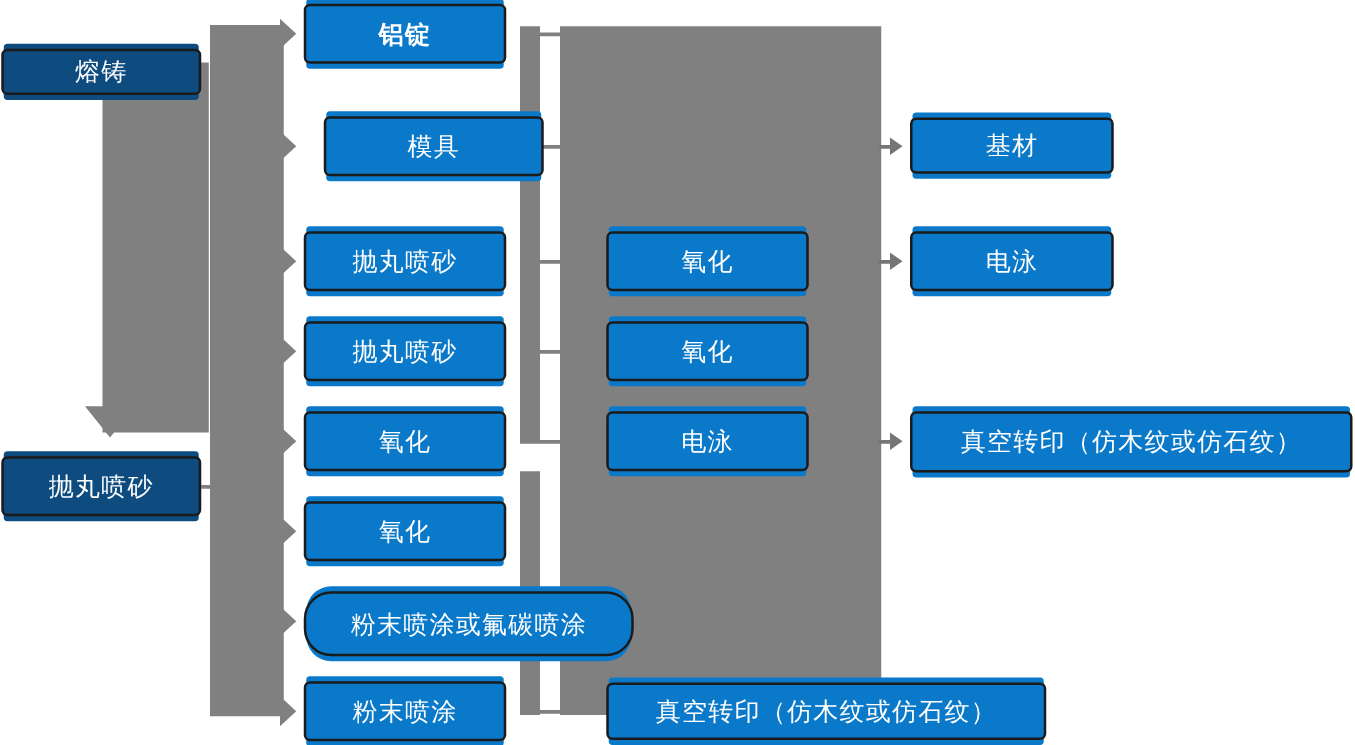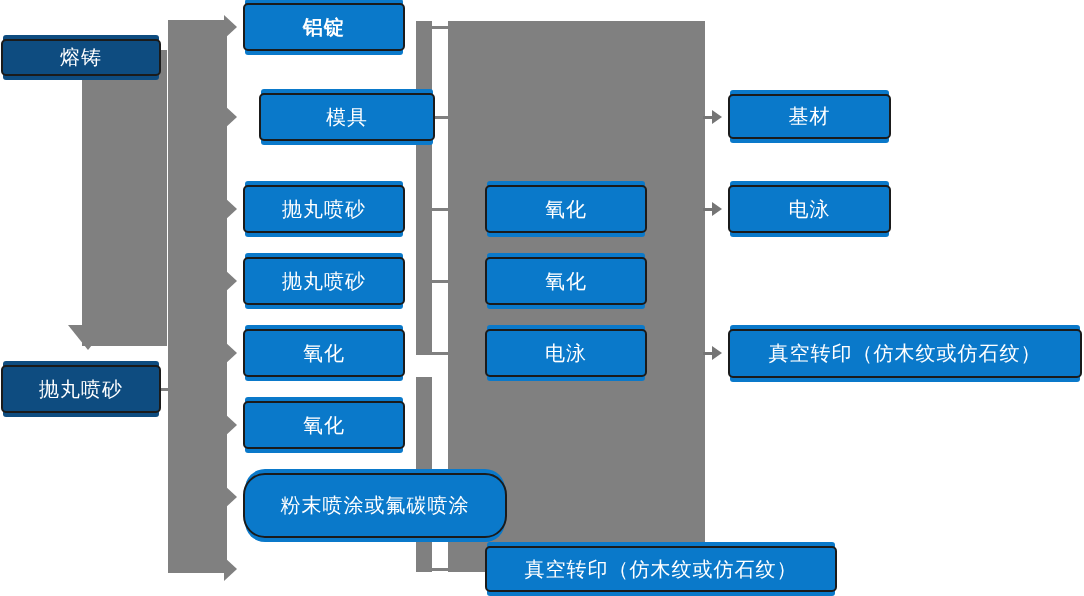--- a/index.html
+++ b/index.html
@@ -77,21 +77,22 @@
 
   <div class="node node-dark" style="left:1px;top:3px;width:160px;height:37px;margin-top:36px;">熔铸</div>
   <div class="node node-dark" style="left:1px;top:365px;width:160px;height:48px;">抛丸喷砂</div>
 
   <div class="node node-light" style="left:243px;top:3px;width:162px;height:48px;font-weight:bold;">铝锭</div>
   <div class="node node-light" style="left:259px;top:93px;width:176px;height:48px;">模具</div>
   <div class="node node-light" style="left:243px;top:185px;width:162px;height:48px;">抛丸喷砂</div>
   <div class="node node-light" style="left:243px;top:257px;width:162px;height:48px;">抛丸喷砂</div>
   <div class="node node-light" style="left:243px;top:329px;width:162px;height:48px;">氧化</div>
   <div class="node node-light" style="left:243px;top:401px;width:162px;height:48px;">氧化</div>
-  <div class="node node-light" style="left:243px;top:473px;width:264px;height:65px;border-radius:22px;">粉末喷涂或氟碳喷涂</div>
+  <div class="node node-light" style="left:243px;top:473px;width:264px;height:52px;border-radius:22px;">粉末喷涂或氟碳喷涂</div>
+  <div class="node node-light" style="left:243px;top:545px;width:162px;height:48px;">粉末喷涂</div>
 
   <div class="node node-light" style="left:485px;top:185px;width:162px;height:48px;">氧化</div>
   <div class="node node-light" style="left:485px;top:257px;width:162px;height:48px;">氧化</div>
   <div class="node node-light" style="left:485px;top:329px;width:162px;height:48px;">电泳</div>
   <div class="node node-light" style="left:485px;top:546px;width:352px;height:46px;">真空转印（仿木纹或仿石纹）</div>
 
   <div class="node node-light" style="left:728px;top:94px;width:163px;height:45px;">基材</div>
   <div class="node node-light" style="left:728px;top:185px;width:163px;height:48px;">电泳</div>
   <div class="node node-light" style="left:728px;top:329px;width:354px;height:49px;">真空转印（仿木纹或仿石纹）</div>
 

